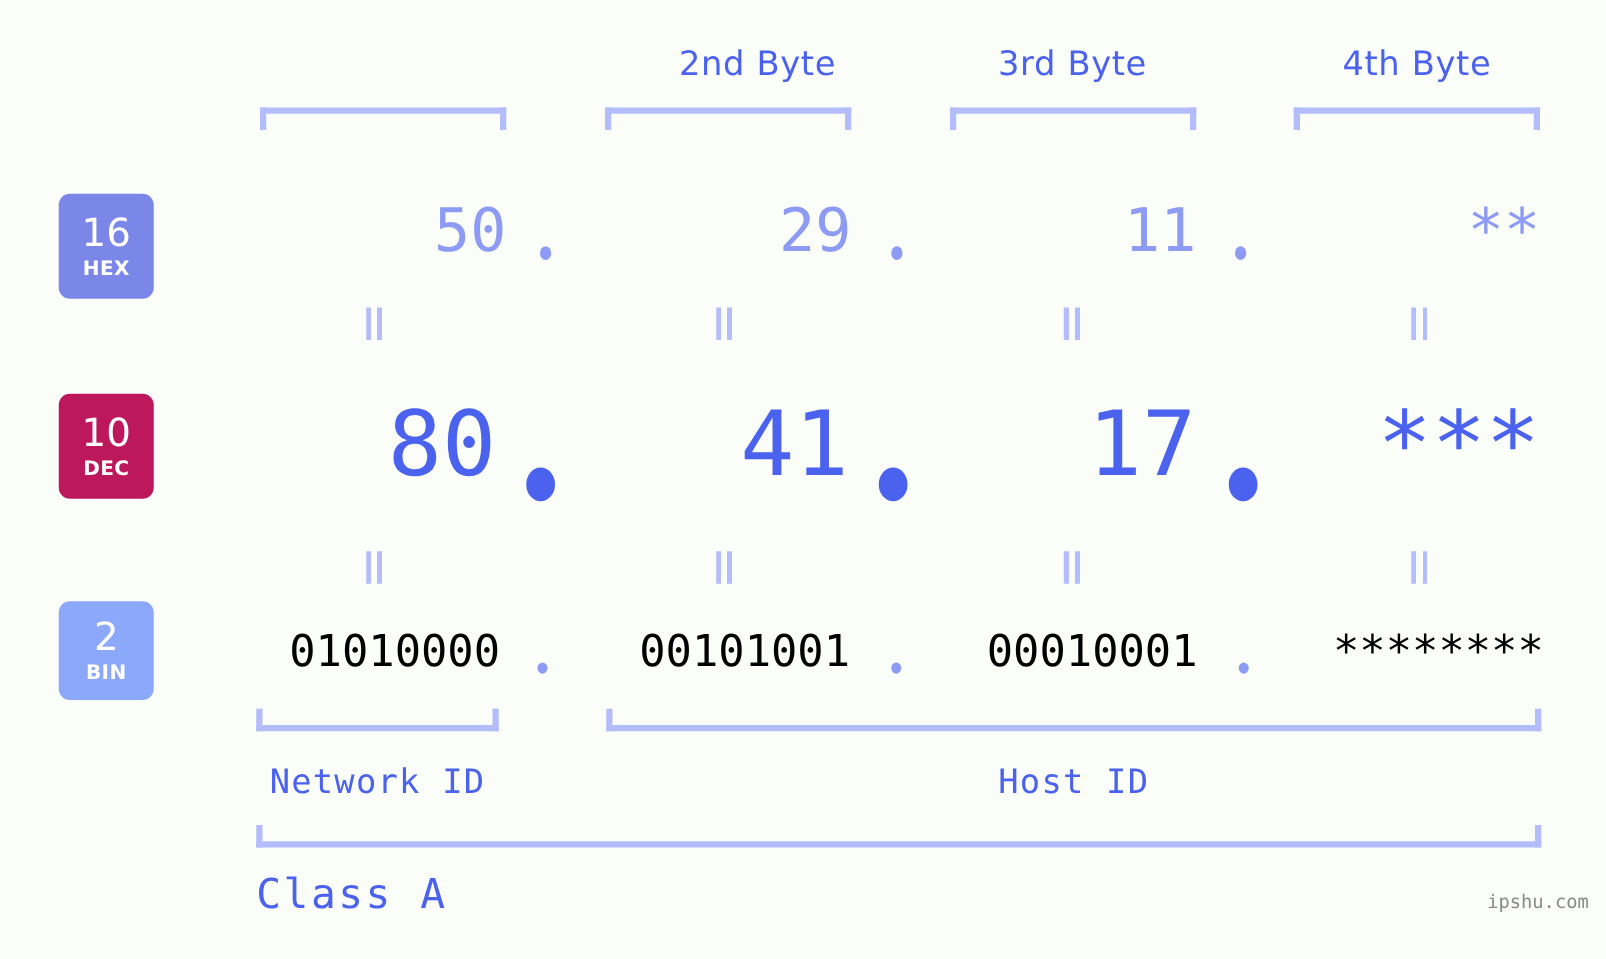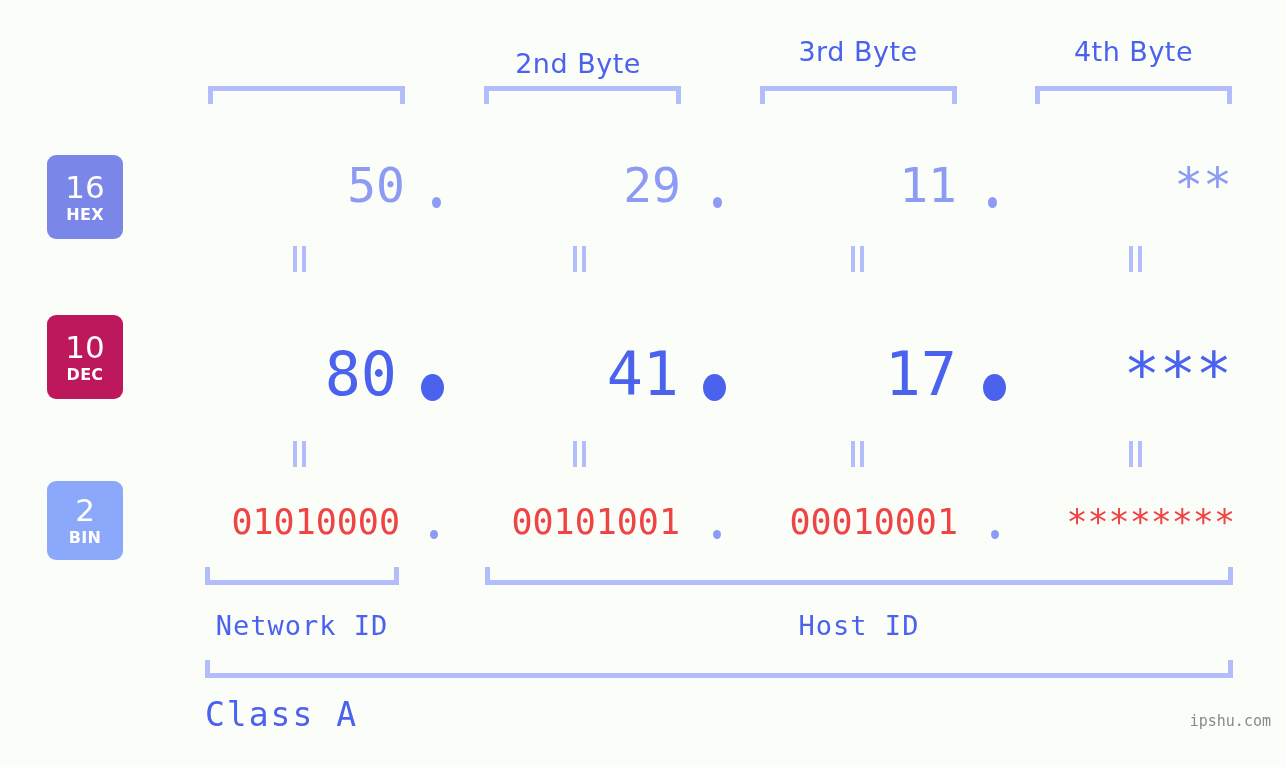--- a/index.html
+++ b/index.html
@@ -93,31 +93,30 @@
   }
 
   .row-hex .cell {
     font-size: 48px;
     line-height: 60px;
     color: #8d9bf5;
     top: 155px;
     height: 60px;
   }
   .row-dec .cell {
-    font-size: 60px;
+    font-size: 72px;
     line-height: 110px;
     color: #4a62ee;
     top: 300px;
     height: 110px;
-    margin-top: 19px;
   }
   .row-bin .cell {
     font-size: 35px;
     line-height: 48px;
-    color: #ef4444;
+    color: #000000;
     top: 498px;
     height: 48px;
   }
 
   
   .dot {
     position: absolute;
     border-radius: 50%;
     background: #8d9bf5;
   }
@@ -170,21 +169,21 @@
     font-size: 15px;
     color: #8a8a8a;
     letter-spacing: 0px;
   }
 </style>
 </head>
 <body>
 
 <div id="stage">
 
-  <div class="byte-label" style="left:480px; width:196px;margin-top:12px;">2nd Byte</div>
+  <div class="byte-label" style="left:508px; width:196px;">2nd Byte</div>
   <div class="byte-label" style="left:760px; width:196px;">3rd Byte</div>
   <div class="byte-label" style="left:1035px; width:197px;">4th Byte</div>
 
   <div class="bracket-down" style="left:208px; top:86px; width:197px;"></div>
   <div class="bracket-down" style="left:484px; top:86px; width:197px;"></div>
   <div class="bracket-down" style="left:760px; top:86px; width:197px;"></div>
   <div class="bracket-down" style="left:1035px; top:86px; width:197px;"></div>
 
   <div class="badge" id="badge-hex">
     <div class="num">16</div>

